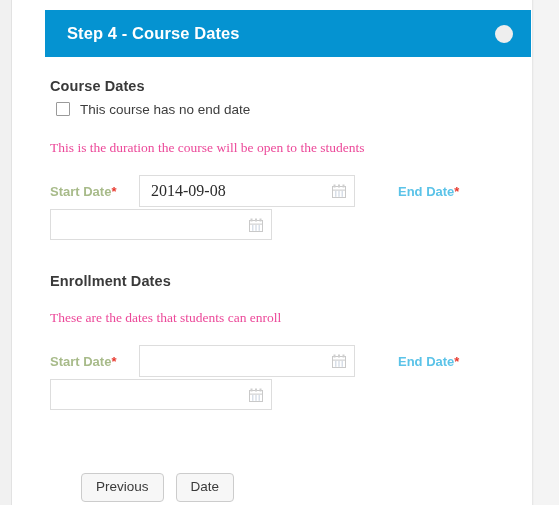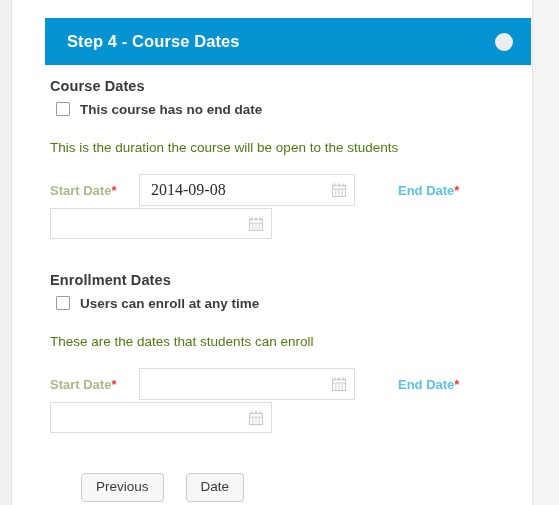--- a/index.html
+++ b/index.html
@@ -49,21 +49,20 @@
     left: 33px;
     top: 10px;
     width: 486px;
     height: 47px;
     background: #0593d1;
     display: flex;
     align-items: center;
     justify-content: space-between;
     padding: 0 18px 0 22px;
     box-sizing: border-box;
-    margin-top: 8px;
   }
   .step-banner-title {
     color: #ffffff;
     font-size: 16.5px;
     font-weight: bold;
     letter-spacing: 0.1px;
     white-space: nowrap;
   }
   .step-indicator-dot {
     width: 18px;
@@ -99,30 +98,31 @@
     width: 14px;
     height: 14px;
     border: 1px solid #9a9a9a;
     background: #fff;
     border-radius: 1px;
     box-sizing: border-box;
     flex: 0 0 auto;
   }
   .cb-label {
     font-size: 13.5px;
-    font-weight: bold;
+    font-weight: normal;
     color: #3d3d3d;
     margin-left: 10px;
     white-space: nowrap;
   }
   .section-desc {
     font-size: 13.5px;
-    color: #4d7c0f;
+    color: #ec4899;
     margin-top: 21px;
     white-space: nowrap;
+    font-family: Liberation Serif, serif;
   }
 
   
   .date-row {
     position: relative;
     margin-top: 19px;
     height: 66px;
   }
   .date-label {
     position: absolute;
@@ -173,21 +173,21 @@
     height: 14px;
     display: block;
   }
 
   
   .button-bar {
     position: absolute;
     left: 37px;
     top: 473px;
     display: flex;
-    gap: 22px;
+    gap: 12px;
     padding-left: 32px;
   }
   .btn {
     font-family: "Liberation Sans", sans-serif;
     font-size: 13.5px;
     color: #3a3a3a;
     background: #f7f7f7;
     border: 1px solid #cccccc;
     border-radius: 4px;
     padding: 5px 14px 6px 14px;
@@ -251,24 +251,20 @@
             <rect x="6.4" y="6.8" width="1.2" height="6" fill="#cfd8e3"></rect>
             <rect x="9.6" y="6.8" width="1.2" height="6" fill="#cfd8e3"></rect>
           </svg>
         </div>
       </div>
     </div>
 
     <div class="section" style="margin-top:32px;">
       <div class="section-heading">Enrollment Dates</div>
 
-      <div class="checkbox-row">
-        <span class="cb-box"></span>
-        <span class="cb-label">Users can enroll at any time</span>
-      </div>
 
       <div class="section-desc">These are the dates that students can enroll</div>
 
       <div class="date-row">
         <span class="date-label start"><span>Start Date</span><span class="req-star">*</span></span>
 
         <div class="date-input-wrap primary">
           <span class="date-input-value"></span>
           <svg class="cal-icon" viewBox="0 0 14 14">
             <rect x="0.5" y="2.5" width="13" height="11" fill="#ffffff" stroke="#c9c9c9"></rect>

